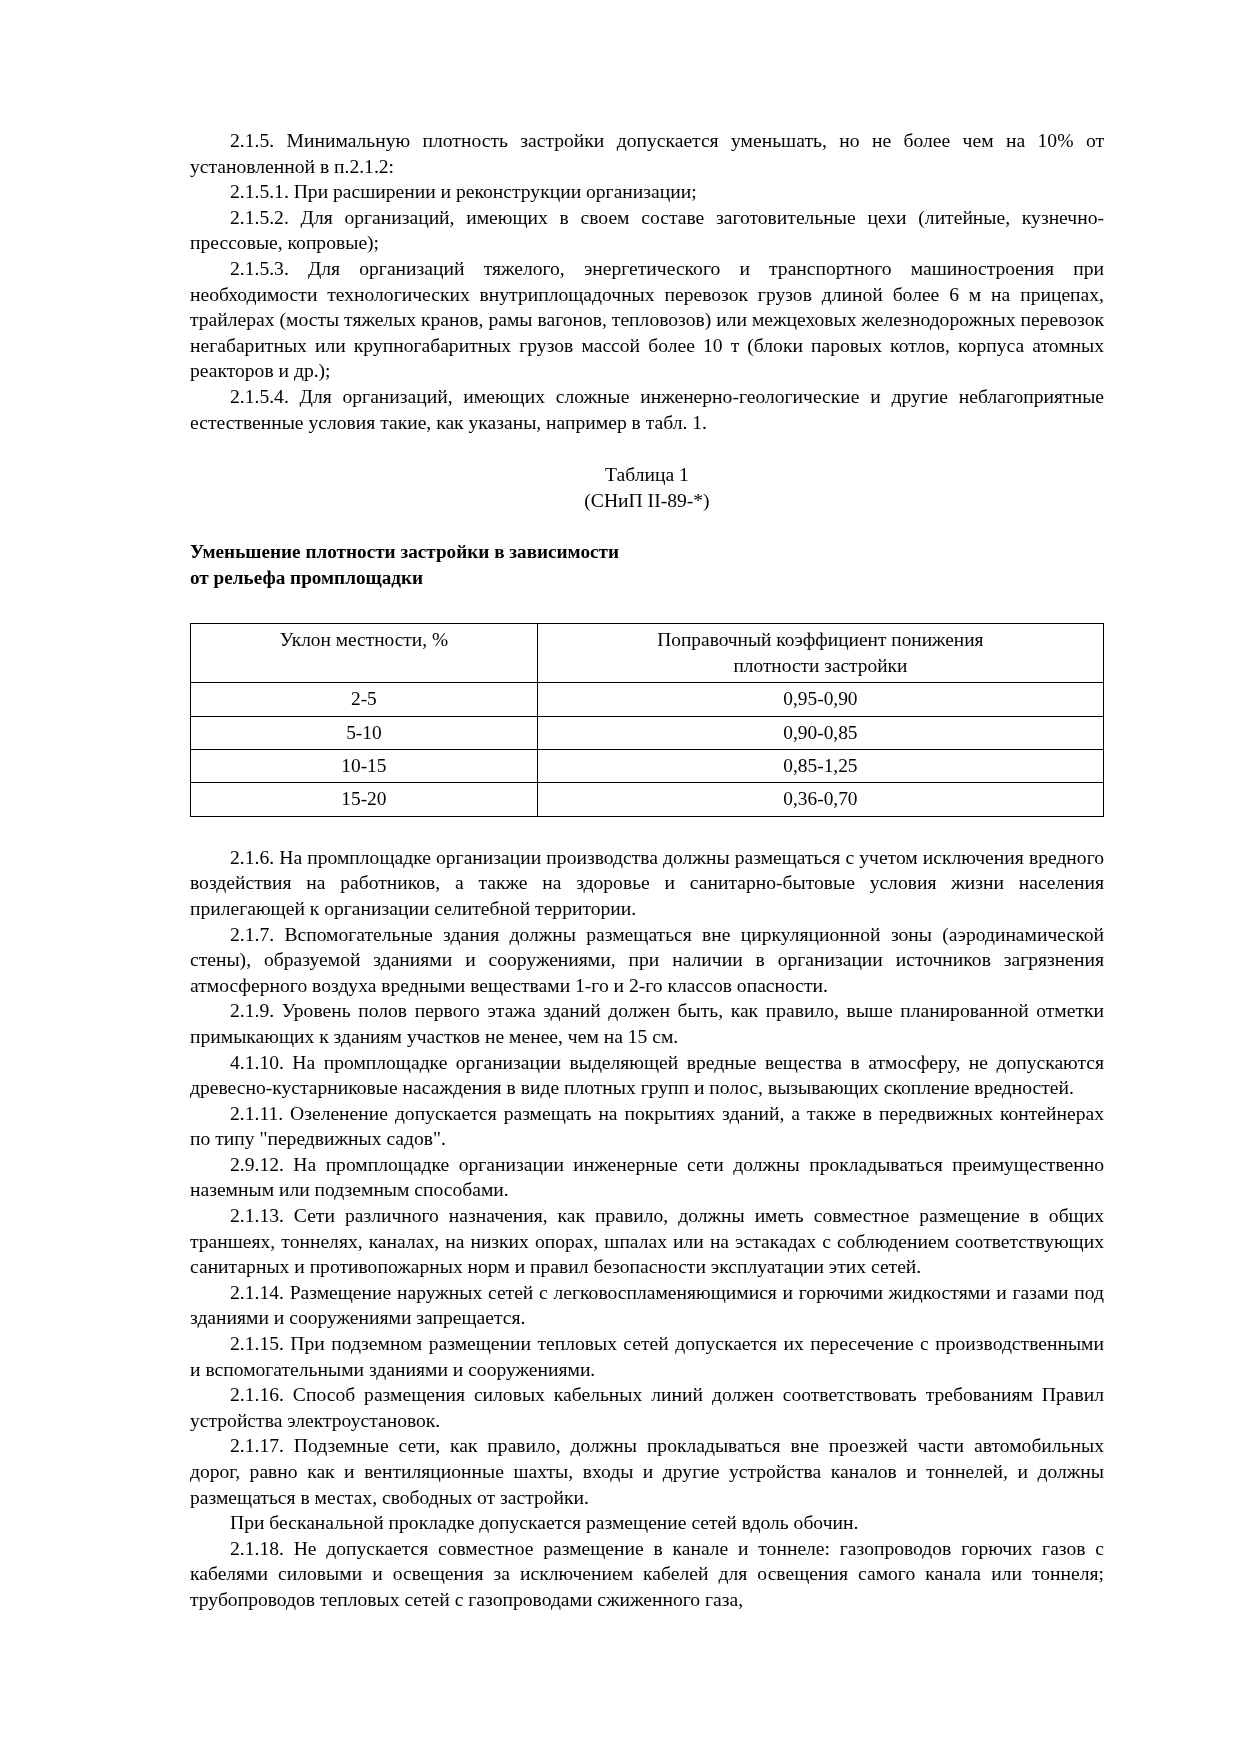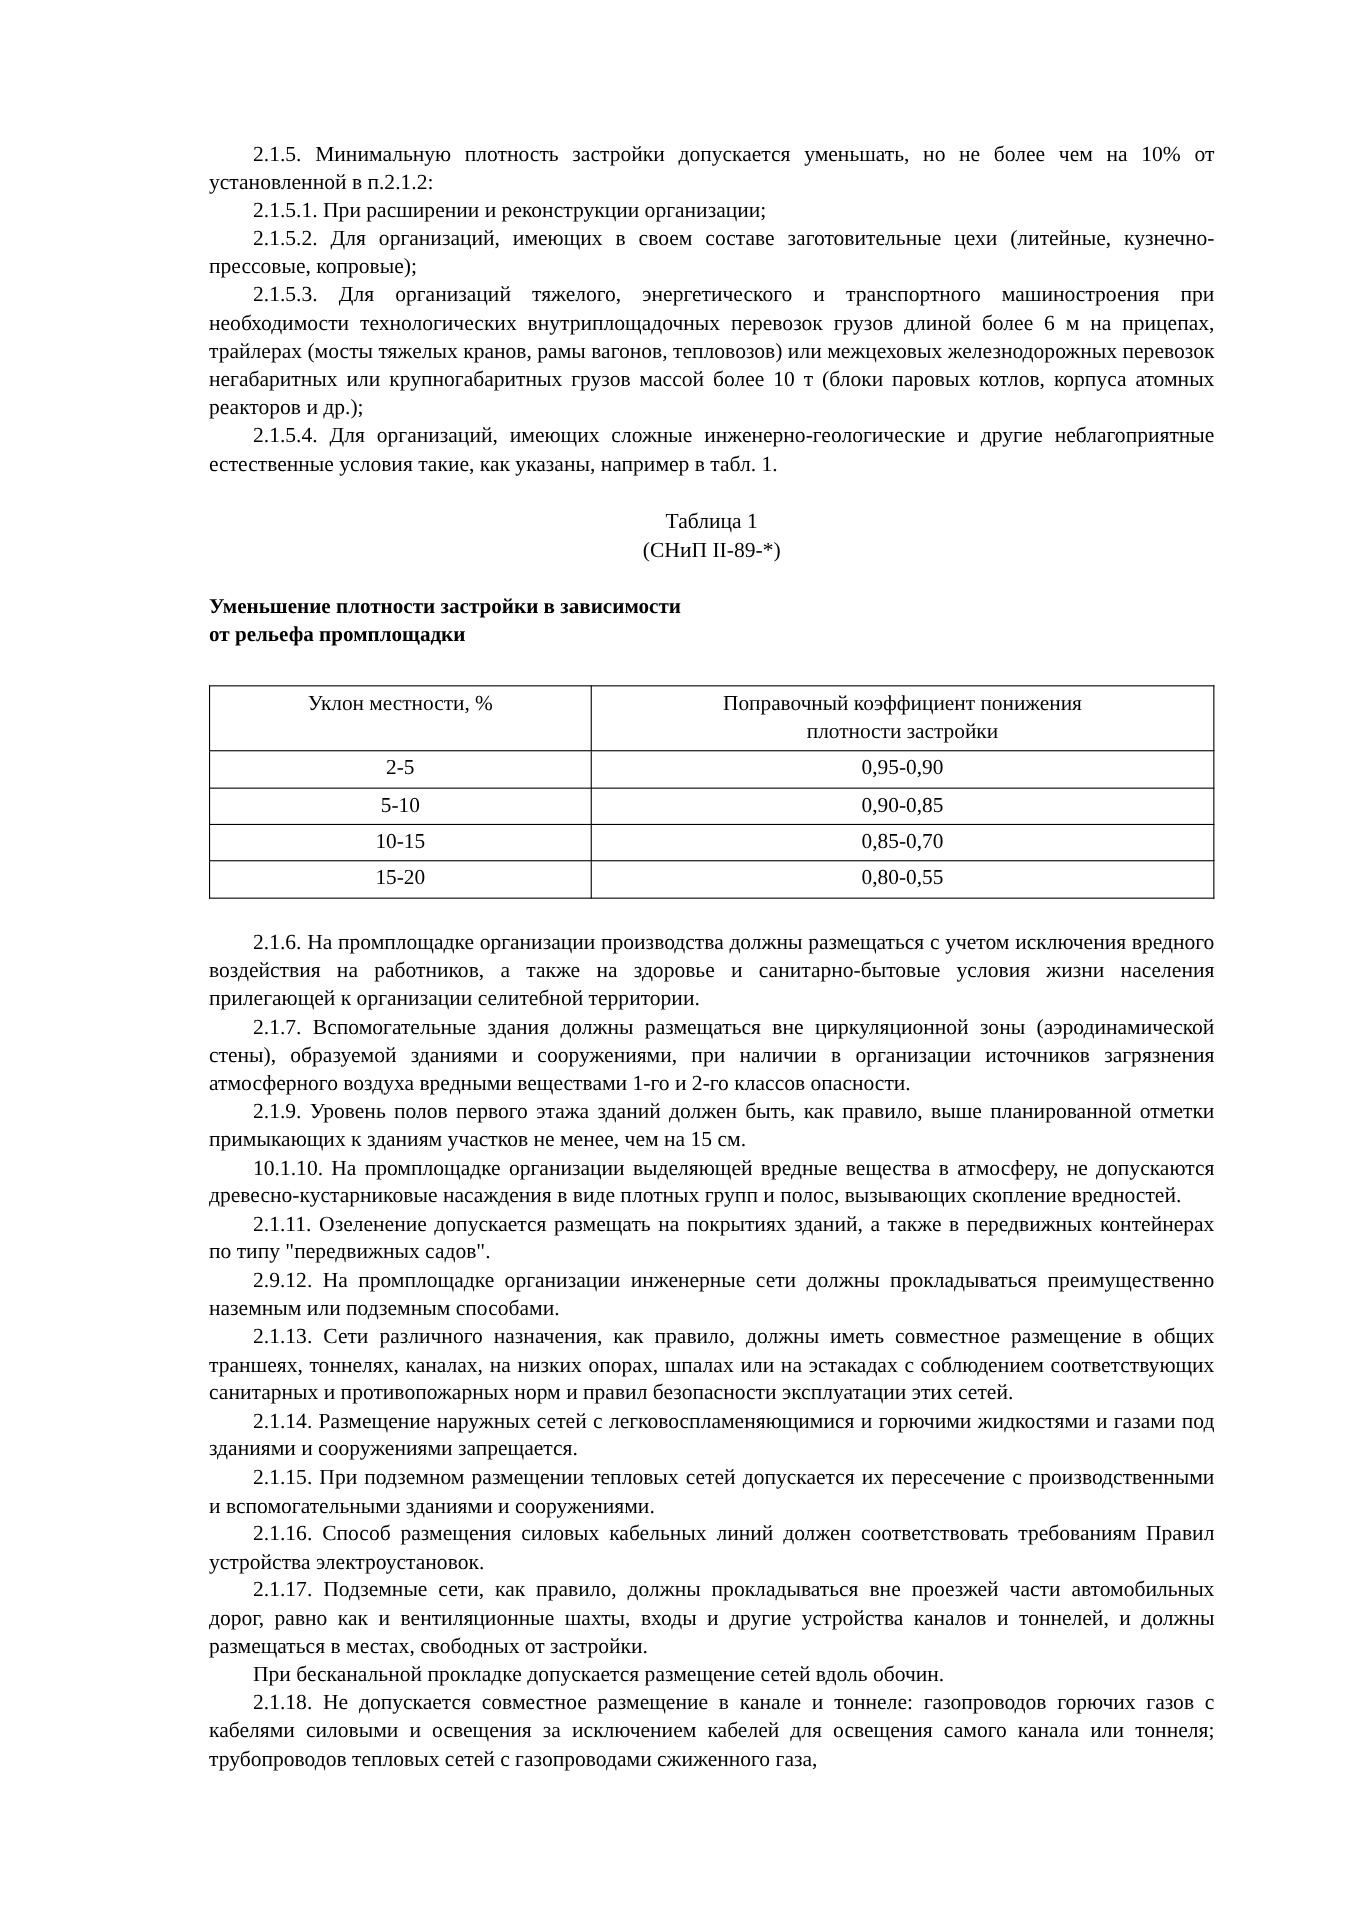--- a/index.html
+++ b/index.html
@@ -112,34 +112,34 @@
         <tr>
           <td class="col-left">2-5</td>
           <td>0,95-0,90</td>
         </tr>
         <tr>
           <td class="col-left">5-10</td>
           <td>0,90-0,85</td>
         </tr>
         <tr>
           <td class="col-left">10-15</td>
-          <td>0,85-0,70</td>
+          <td>0,85-1,25</td>
         </tr>
         <tr>
           <td class="col-left">15-20</td>
-          <td>0,80-0,55</td>
+          <td>0,36-0,70</td>
         </tr>
       </tbody>
     </table>
 
     <div class="after-table">
       <p class="para">2.1.6. На промплощадке организации производства должны размещаться с учетом исключения вредного воздействия на работников, а также на здоровье и санитарно-бытовые условия жизни населения прилегающей к организации селитебной территории.</p>
       <p class="para">2.1.7. Вспомогательные здания должны размещаться вне циркуляционной зоны (аэродинамической стены), образуемой зданиями и сооружениями, при наличии в организации источников загрязнения атмосферного воздуха вредными веществами 1-го и 2-го классов опасности.</p>
       <p class="para">2.1.9. Уровень полов первого этажа зданий должен быть, как правило, выше планированной отметки примыкающих к зданиям участков не менее, чем на 15 см.</p>
-      <p class="para">10.1.10. На промплощадке организации выделяющей вредные вещества в атмосферу, не допускаются древесно-кустарниковые насаждения в виде плотных групп и полос, вызывающих скопление вредностей.</p>
+      <p class="para">4.1.10. На промплощадке организации выделяющей вредные вещества в атмосферу, не допускаются древесно-кустарниковые насаждения в виде плотных групп и полос, вызывающих скопление вредностей.</p>
       <p class="para">2.1.11. Озеленение допускается размещать на покрытиях зданий, а также в передвижных контейнерах по типу "передвижных садов".</p>
       <p class="para">2.9.12. На промплощадке организации инженерные сети должны прокладываться преимущественно наземным или подземным способами.</p>
       <p class="para">2.1.13. Сети различного назначения, как правило, должны иметь совместное размещение в общих траншеях, тоннелях, каналах, на низких опорах, шпалах или на эстакадах с соблюдением соответствующих санитарных и противопожарных норм и правил безопасности эксплуатации этих сетей.</p>
       <p class="para">2.1.14. Размещение наружных сетей с легковоспламеняющимися и горючими жидкостями и газами под зданиями и сооружениями запрещается.</p>
       <p class="para">2.1.15. При подземном размещении тепловых сетей допускается их пересечение с производственными и вспомогательными зданиями и сооружениями.</p>
       <p class="para">2.1.16. Способ размещения силовых кабельных линий должен соответствовать требованиям Правил устройства электроустановок.</p>
       <p class="para">2.1.17. Подземные сети, как правило, должны прокладываться вне проезжей части автомобильных дорог, равно как и вентиляционные шахты, входы и другие устройства каналов и тоннелей, и должны размещаться в местах, свободных от застройки.</p>
       <p class="para">При бесканальной прокладке допускается размещение сетей вдоль обочин.</p>
       <p class="para">2.1.18. Не допускается совместное размещение в канале и тоннеле: газопроводов горючих газов с кабелями силовыми и освещения за исключением кабелей для освещения самого канала или тоннеля; трубопроводов тепловых сетей с газопроводами сжиженного газа,</p>
     </div>

